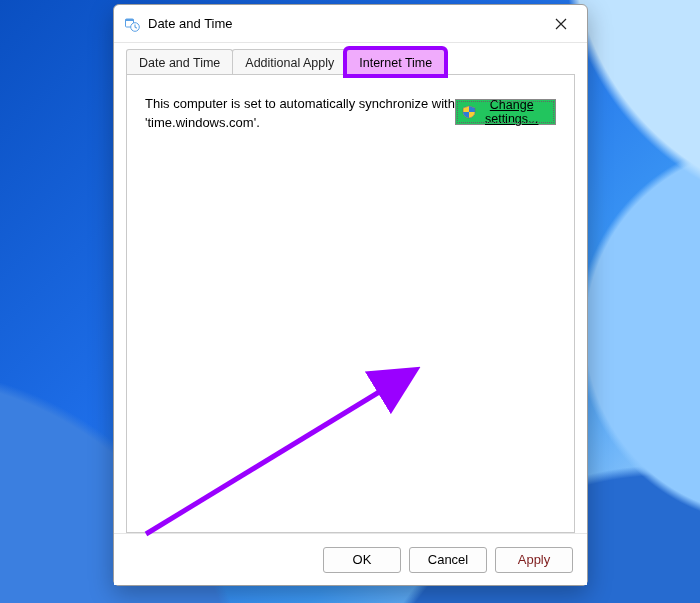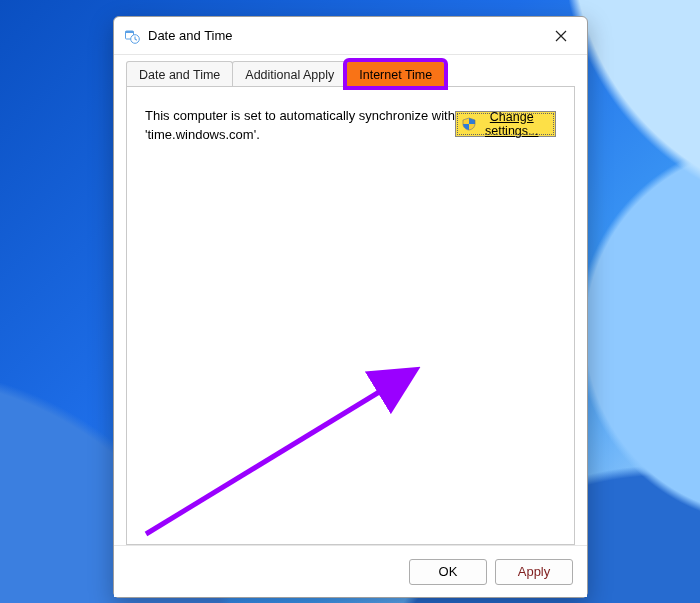--- a/index.html
+++ b/index.html
@@ -16,21 +16,21 @@
     position:absolute; inset:0;
     background:
       radial-gradient(circle at 120% -10%, #bfe3ff 0 25%, transparent 26%),
       radial-gradient(circle at 110% 55%, #8fc9ff 0 22%, transparent 23%),
       radial-gradient(circle at -15% 120%, #3b7fe0 0 32%, transparent 33%),
       radial-gradient(circle at 95% 130%, #266bd0 0 30%, transparent 31%),
       linear-gradient(135deg, #0a4fc1 0%, #1e6ee8 40%, #3d99f5 70%, #bfe3ff 100%);
   }
   .dialog {
     position:absolute;
-    left:113px; top:16px;
+    left:113px; top:4px;
     width:475px; height:582px;
     background:#fff;
     border:1px solid #9d9d9d;
     border-radius:6px;
     box-shadow:0 8px 24px rgba(0,0,0,.28);
     display:flex; flex-direction:column;
   }
   .titlebar {
     height:38px;
     display:flex; align-items:center;
@@ -53,21 +53,21 @@
     height:26px; padding:0 12px;
     display:flex; align-items:center;
     border:1px solid #c9c9c9; border-bottom:none;
     border-radius:3px 3px 0 0;
     background:#f7f7f7;
     margin-right:-1px;
     font-size:12.5px;
     cursor:default;
   }
   .tab.inactive { color:#222; }
-  .tab.active   { background:#f97316; position:relative; z-index:2;margin-top:8px; }
+  .tab.active   { background:#f0abfc; position:relative; z-index:2;margin-top:8px; }
 
   .hl-tab { outline:4px solid #9a00ff; outline-offset:-1px; }
 
   .tabpanel {
     flex:1;
     border:1px solid #c9c9c9;
     margin-top:-1px;
     padding:20px 18px 16px 18px;
     position:relative;
     background:#fff;
@@ -75,21 +75,21 @@
   }
   .para { line-height:1.45; font-size:13px; color:#000; }
   .spacer1 { height:96px; }
   .spacer2 { flex:1; }
 
   .chg-row { display:flex; justify-content:flex-end; padding:4px 0 0 0; }
   .chg-btn {
     height:26px;
     padding:0 12px 0 6px;
     border:1px solid #888;
-    background:#fde047;
+    background:#22c55e;
     display:inline-flex; align-items:center; gap:4px;
     font-size:12.5px;
     outline:1px dotted #666; outline-offset:-3px;
   }
   .uac { width:14px; height:14px; }
 
   .footer {
     height:52px;
     border-top:1px solid #e6e6e6;
     display:flex; align-items:center; justify-content:flex-end;
@@ -169,20 +169,21 @@
           <span style="text-decoration:underline;">Change settings...</span>
         </button>
       </div>
       <div style="height:120px;"></div>
     </div>
 
   </div>
 
   <div class="footer">
     <button class="btn"><span>OK</span></button>
+    <button class="btn"><span>Cancel</span></button>
     <button class="btn disabled"><span>Apply</span></button>
   </div>
 
 </div>
 
 <svg class="arrow-svg" width="700" height="603">
   <defs>
     <marker id="ah" markerWidth="10" markerHeight="10" refX="8" refY="5" orient="auto">
       <path d="M0 0 L10 5 L0 10 Z" fill="#9a00ff"></path>
     </marker>

